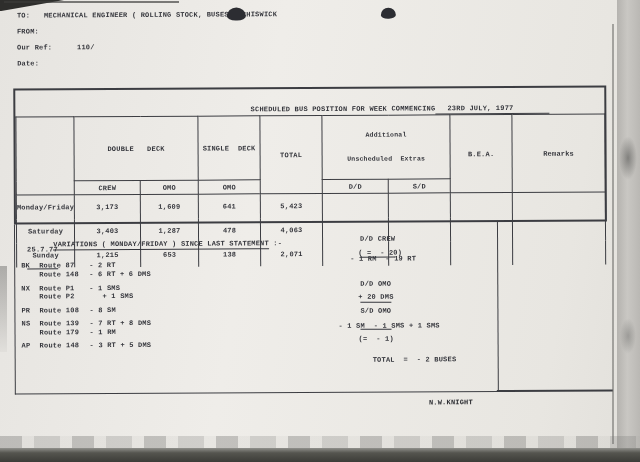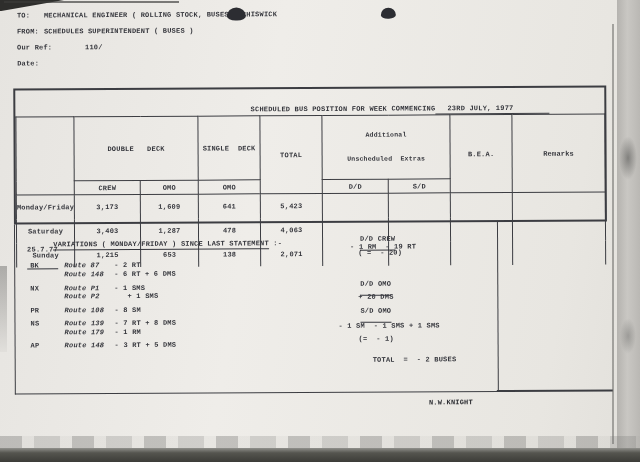--- a/index.html
+++ b/index.html
@@ -12,21 +12,21 @@
     position:relative;width:640px;height:462px;overflow:hidden;
     background:linear-gradient(100deg,#e6e4e0,#efede9 40%,#e8e6e1 85%,#e2e0db);
     color:#35363c;font-weight:700;font-size:7px;letter-spacing:.2px;
   }
   .content{position:absolute;inset:0;transform:rotate(-.3deg);}
   .t{white-space:pre;}
   
   .memo{position:absolute;left:18px;top:10px;}
   .memo-line{height:16px;display:flex;align-items:flex-start;}
   .memo-label{display:inline-block;width:27px;}
-  .memo-label.wide{width:68px;}
+  .memo-label.wide{width:60px;}
   
   .hole{position:absolute;background:#2c2d32;z-index:5;
         border-radius:50% 50% 46% 46% / 68% 68% 32% 32%;}
   .hole1{left:228px;top:7px;width:19px;height:13px;}
   .hole2{left:382px;top:8px;width:15px;height:11px;}
   
   .table-box{position:absolute;left:14px;top:87px;width:593px;height:136px;
              border:2px solid #3c3d42;box-sizing:border-box;}
   .table-title{position:absolute;left:200px;top:8px;white-space:pre;}
   .title-date{border-bottom:1.4px solid #3c3d42;padding:0 36px 1px 12px;}
@@ -40,25 +40,25 @@
   table.bus tbody td{border-top:none;border-bottom:none;}
   td.day{text-align:left;padding-left:2px;}
   .add-hdr{font-size:6.5px;line-height:7.5px;}
   
   .var-box{position:absolute;left:14px;top:223px;width:484px;height:170px;
            border:1.6px solid #3c3d42;border-top:none;box-sizing:border-box;}
   .var-heading{position:absolute;left:3px;top:8px;}
   .var-heading .u{border-bottom:1.2px solid #35363c;padding-bottom:1px;}
   .var-date{position:absolute;left:12px;top:21px;border-bottom:1.2px solid #35363c;padding-bottom:15px;}
   .ventry{position:absolute;left:6px;white-space:pre;}
-  .ventry .g{display:inline-block;width:34px;margin-left:9px;}
-  .ventry .r{display:inline-block;width:50px;font-style:italic;}
+  .ventry .g{display:inline-block;width:18px;}
+  .ventry .r{display:inline-block;width:50px;}
   .ventry .v{white-space:pre;}
   .vsum-line{position:absolute;white-space:pre;}
-  .vsum-title{border-bottom:1.2px solid #35363c;padding-bottom:7px;}
+  .vsum-title{border-bottom:1.2px solid #35363c;padding-bottom:14px;}
   .rule-ext{position:absolute;left:496px;top:391px;width:116px;height:2px;background:#3c3d42;}
   
   .sig{position:absolute;left:340px;top:399px;width:220px;text-align:center;}
   .sig-name{color:#2b2c31;}
   .sig-title{display:inline-block;margin-top:1px;background:#45464b;color:#bab9b5;
              border-bottom:2px solid #2d2e33;padding:0 3px;}
   
   .corner-mark{position:absolute;left:0;top:0;width:64px;height:11px;background:#2e2e2c;
                clip-path:polygon(0 0,100% 0,2% 100%,0 100%);}
   .top-line{position:absolute;left:4px;top:1px;width:175px;height:2px;background:rgba(60,60,58,.65);}
@@ -84,21 +84,20 @@
 <div class="scan">
   <div class="content">
 
     <div class="memo">
       <div class="memo-line">
         <span class="memo-label t">TO:</span>
         <span class="t">MECHANICAL ENGINEER ( ROLLING STOCK, BUSES ) CHISWICK</span>
       </div>
       <div class="memo-line">
         <span class="memo-label t">FROM:</span>
-        <span class="t">SCHEDULES SUPERINTENDENT ( BUSES )</span>
       </div>
       <div class="memo-line">
         <span class="memo-label wide t">Our Ref:</span>
         <span class="t">110/</span>
       </div>
       <div class="memo-line">
         <span class="memo-label wide t">Date:</span>
         <span class="t"></span>
       </div>
     </div>
@@ -190,21 +189,21 @@
       <div class="ventry" style="top:37px"><span class="g">BK</span><span class="r">Route 87</span><span class="v">- 2 RT</span></div>
       <div class="ventry" style="top:46px"><span class="g"></span><span class="r">Route 148</span><span class="v">- 6 RT + 6 DMS</span></div>
       <div class="ventry" style="top:60px"><span class="g">NX</span><span class="r">Route P1</span><span class="v">- 1 SMS</span></div>
       <div class="ventry" style="top:68px"><span class="g"></span><span class="r">Route P2</span><span class="v">   + 1 SMS</span></div>
       <div class="ventry" style="top:82px"><span class="g">PR</span><span class="r">Route 108</span><span class="v">- 8 SM</span></div>
       <div class="ventry" style="top:95px"><span class="g">NS</span><span class="r">Route 139</span><span class="v">- 7 RT + 8 DMS</span></div>
       <div class="ventry" style="top:104px"><span class="g"></span><span class="r">Route 179</span><span class="v">- 1 RM</span></div>
       <div class="ventry" style="top:117px"><span class="g">AP</span><span class="r">Route 148</span><span class="v">- 3 RT + 5 DMS</span></div>
 
       <div class="vsum-line" style="left:345px;top:12px"><span class="vsum-title">D/D CREW</span></div>
-      <div class="vsum-line t" style="left:335px;top:20px">- 1 RM  - 19 RT</div>
+      <div class="vsum-line t" style="left:335px;top:32px">- 1 RM  - 19 RT</div>
       <div class="vsum-line t" style="left:343px;top:26px">( =  - 20)</div>
       <div class="vsum-line" style="left:345px;top:57px"><span class="vsum-title">D/D OMO</span></div>
       <div class="vsum-line t" style="left:343px;top:70px">+ 20 DMS</div>
       <div class="vsum-line" style="left:345px;top:84px"><span class="vsum-title">S/D OMO</span></div>
       <div class="vsum-line t" style="left:323px;top:99px">- 1 SM  - 1 SMS + 1 SMS</div>
       <div class="vsum-line t" style="left:343px;top:112px">(=  - 1)</div>
       <div class="vsum-line t" style="left:357px;top:133px">TOTAL  =  - 2 BUSES</div>
     </div>
 
     <div class="rule-ext"></div>

